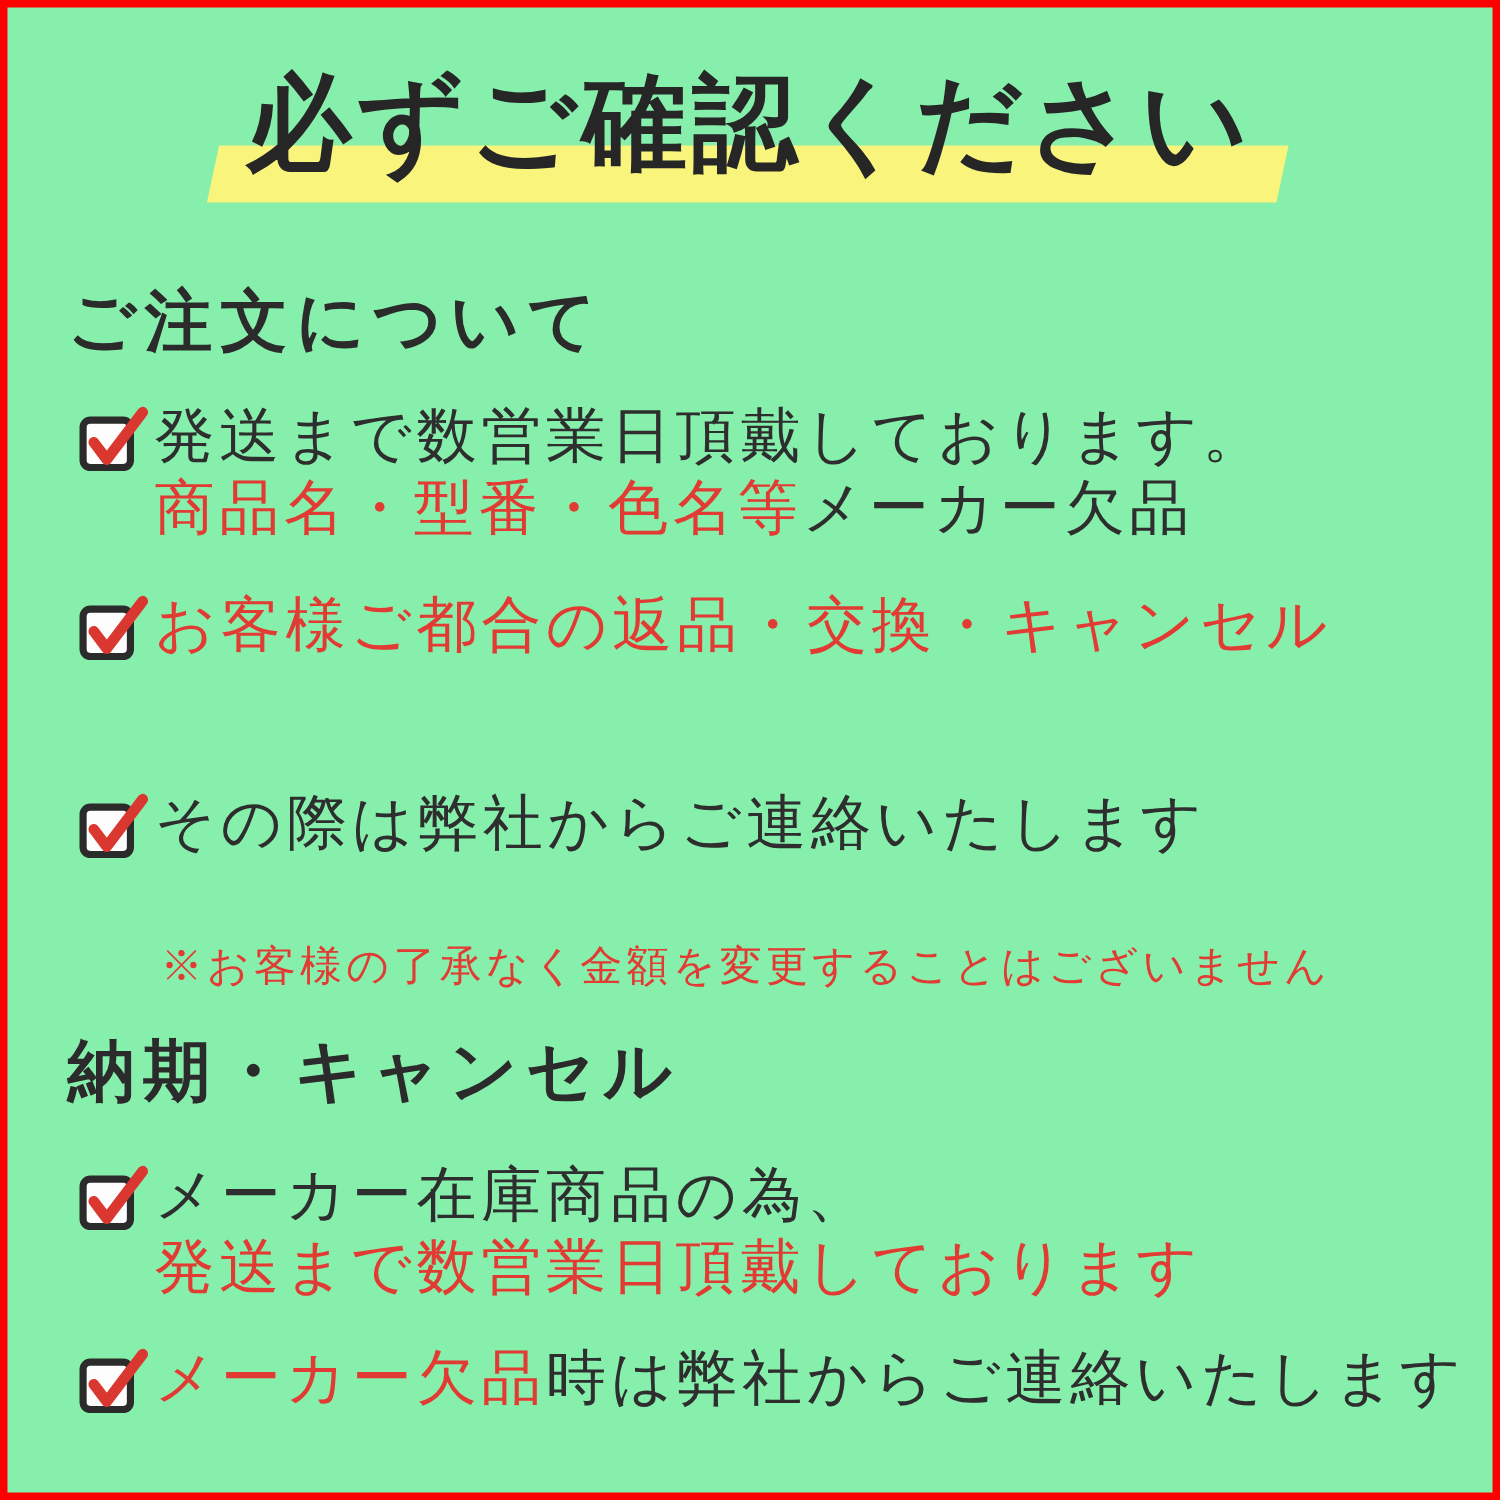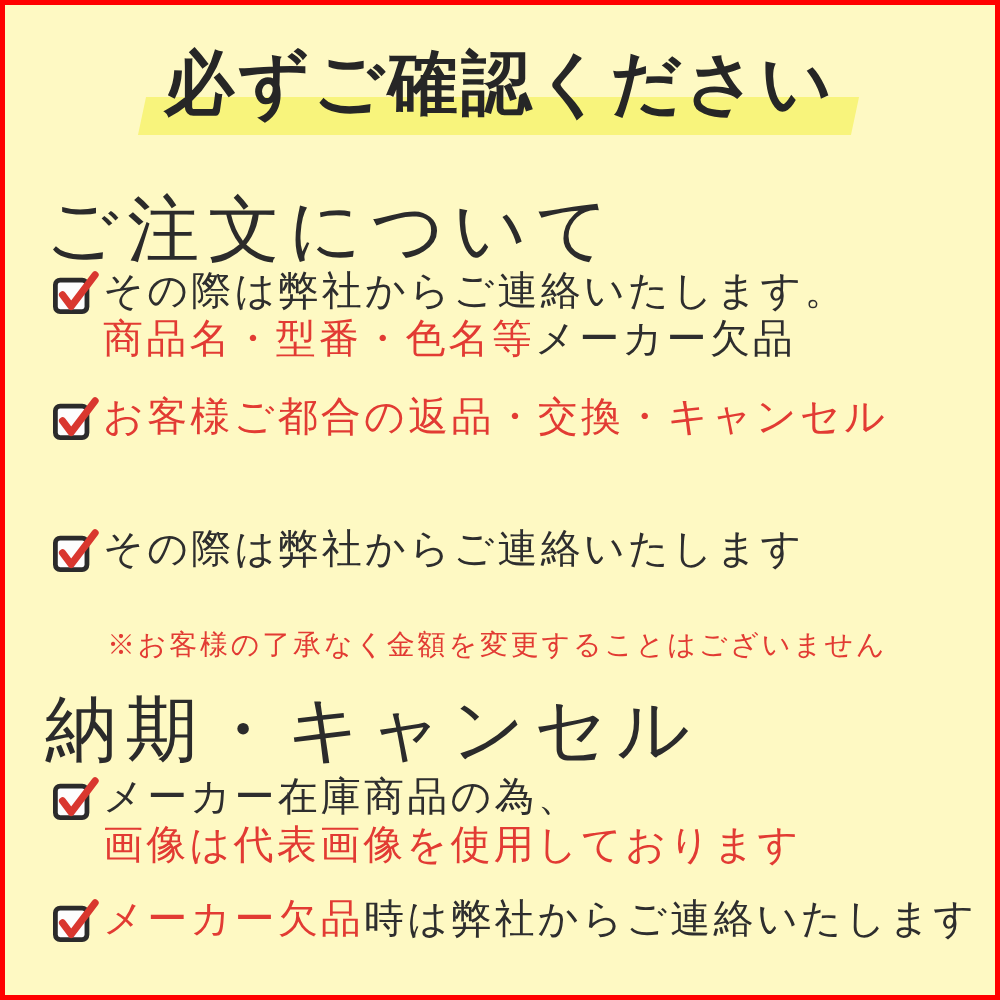--- a/index.html
+++ b/index.html
@@ -2,21 +2,21 @@
 <html lang="ja"><head>
 <meta charset="utf-8">
 <style>
   * { margin:0; padding:0; box-sizing:border-box; }
   html,body { background:#ffffff; }
   body { font-family:"Liberation Serif","DejaVu Serif",serif; }
 
   .canvas{
     position:relative;
     width:1000px; height:1000px;
-    background:#fef9c3;
+    background:#86efac;
     border:5px solid #ff0000;
     overflow:hidden;
     color:#2e2e2e;
   }
 
   
   .title-wrap{
     position:absolute; top:42px; left:0; right:0;
     text-align:center;
   }
@@ -36,23 +36,23 @@
     top:50px; height:38px;
     background:#f8f47c;
     transform:skewX(-12deg);
     z-index:0;
   }
   .title .title-text{ position:relative; z-index:1; }
 
   
   .sec-heading{
     position:absolute; left:40px;
-    font-size:72px;
+    font-size:45px;
     line-height:1.2;
-    font-weight:400;
+    font-weight:700;
     letter-spacing:0.12em;
     color:#2b2b2b;
     white-space:nowrap;
   }
   .h-orders{ top:182px; }
   .h-stock{ top:682px; }
 
   
   .item{
     position:absolute; left:48px;
@@ -106,21 +106,21 @@
   <h2 class="sec-heading h-orders">ご注文について</h2>
 
   <div class="item item-1">
     <span class="checkbox">
       <svg viewBox="0 0 46 46" aria-hidden="true">
         <rect x="2.5" y="9.5" width="33" height="33" rx="5" fill="#fdfdfd" stroke="#2b2b2b" stroke-width="5"></rect>
         <path d="M10 25 L19 37 L44 4" fill="none" stroke="#d9372f" stroke-width="7.5" stroke-linecap="round" stroke-linejoin="round"></path>
       </svg>
     </span>
     <div class="lines">
-      <div class="line"><span class="black">その際は弊社からご連絡いたします。</span></div>
+      <div class="line"><span class="black">発送まで数営業日頂戴しております。</span></div>
       <div class="line"><span class="red">商品名・型番・色名等</span><span class="black">メーカー欠品</span></div>
     </div>
   </div>
 
   <div class="item item-2">
     <span class="checkbox">
       <svg viewBox="0 0 46 46" aria-hidden="true">
         <rect x="2.5" y="9.5" width="33" height="33" rx="5" fill="#fdfdfd" stroke="#2b2b2b" stroke-width="5"></rect>
         <path d="M10 25 L19 37 L44 4" fill="none" stroke="#d9372f" stroke-width="7.5" stroke-linecap="round" stroke-linejoin="round"></path>
       </svg>
@@ -148,21 +148,21 @@
 
   <div class="item item-4">
     <span class="checkbox">
       <svg viewBox="0 0 46 46" aria-hidden="true">
         <rect x="2.5" y="9.5" width="33" height="33" rx="5" fill="#fdfdfd" stroke="#2b2b2b" stroke-width="5"></rect>
         <path d="M10 25 L19 37 L44 4" fill="none" stroke="#d9372f" stroke-width="7.5" stroke-linecap="round" stroke-linejoin="round"></path>
       </svg>
     </span>
     <div class="lines">
       <div class="line"><span class="black">メーカー在庫商品の為、</span></div>
-      <div class="line"><span class="red">画像は代表画像を使用しております</span></div>
+      <div class="line"><span class="red">発送まで数営業日頂戴しております</span></div>
     </div>
   </div>
 
   <div class="item item-5">
     <span class="checkbox">
       <svg viewBox="0 0 46 46" aria-hidden="true">
         <rect x="2.5" y="9.5" width="33" height="33" rx="5" fill="#fdfdfd" stroke="#2b2b2b" stroke-width="5"></rect>
         <path d="M10 25 L19 37 L44 4" fill="none" stroke="#d9372f" stroke-width="7.5" stroke-linecap="round" stroke-linejoin="round"></path>
       </svg>
     </span>

